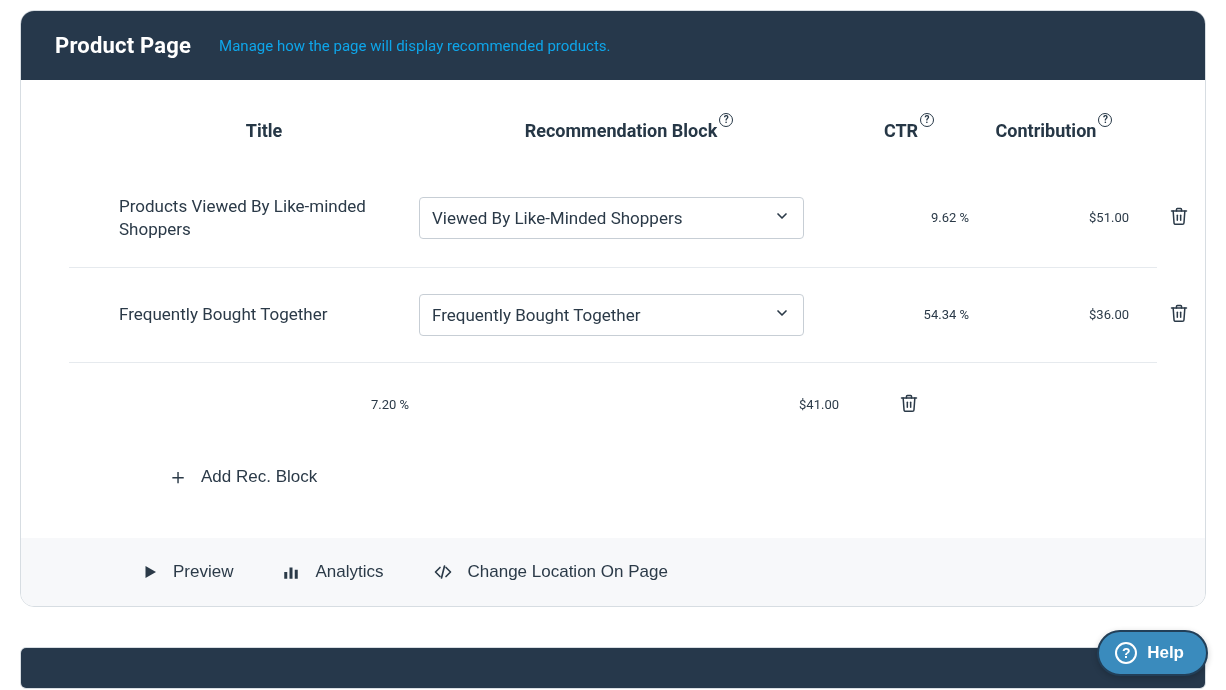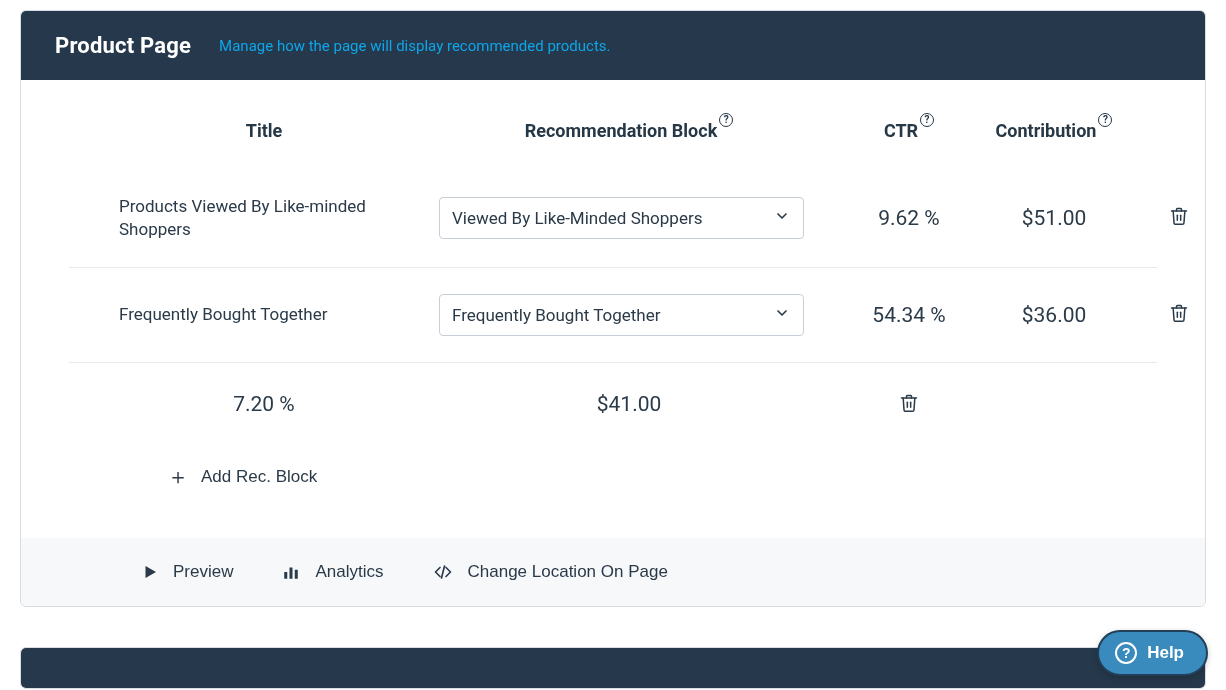--- a/index.html
+++ b/index.html
@@ -5,21 +5,21 @@
   * { box-sizing: border-box; margin: 0; padding: 0; }
   html, body {
     font-family: -apple-system, BlinkMacSystemFont, "Segoe UI", Roboto, "Helvetica Neue", Arial, sans-serif;
     background: #ffffff;
     color: #263746;
     font-size: 16px;
   }
   .page { padding: 10px 20px 40px 20px; }
   .card {
     border: 1px solid #d7dde2;
-    border-radius: 6px;
+    border-radius: 14px;
     overflow: hidden;
     background: #fff;
   }
   .card-header {
     background: #26384b;
     color: #fff;
     padding: 22px 34px;
     display: flex;
     align-items: center;
     gap: 28px;
@@ -78,30 +78,29 @@
     border: 1px solid #c7ced5;
     border-radius: 4px;
     height: 42px;
     display: flex;
     align-items: center;
     padding: 0 40px 0 12px;
     font-size: 17px;
     color: #2b3a48;
     background: #fff;
     cursor: pointer;
-    margin-left: 20px;
   }
   .select .chev {
     position: absolute;
     right: 14px;
     top: 50%;
     transform: translateY(-50%);
     pointer-events: none;
   }
-  .metric { text-align: center; font-size: 21px; }
+  .metric { text-align: right; font-size: 13px; }
   .trash-cell { text-align: center; }
   .trash-btn {
     background: none; border: none; cursor: pointer; padding: 4px;
     color: #2b3a48;
   }
   .add-row {
     padding: 20px 50px 20px 98px;
   }
   .add-link {
     background: none; border: none; cursor: pointer;

